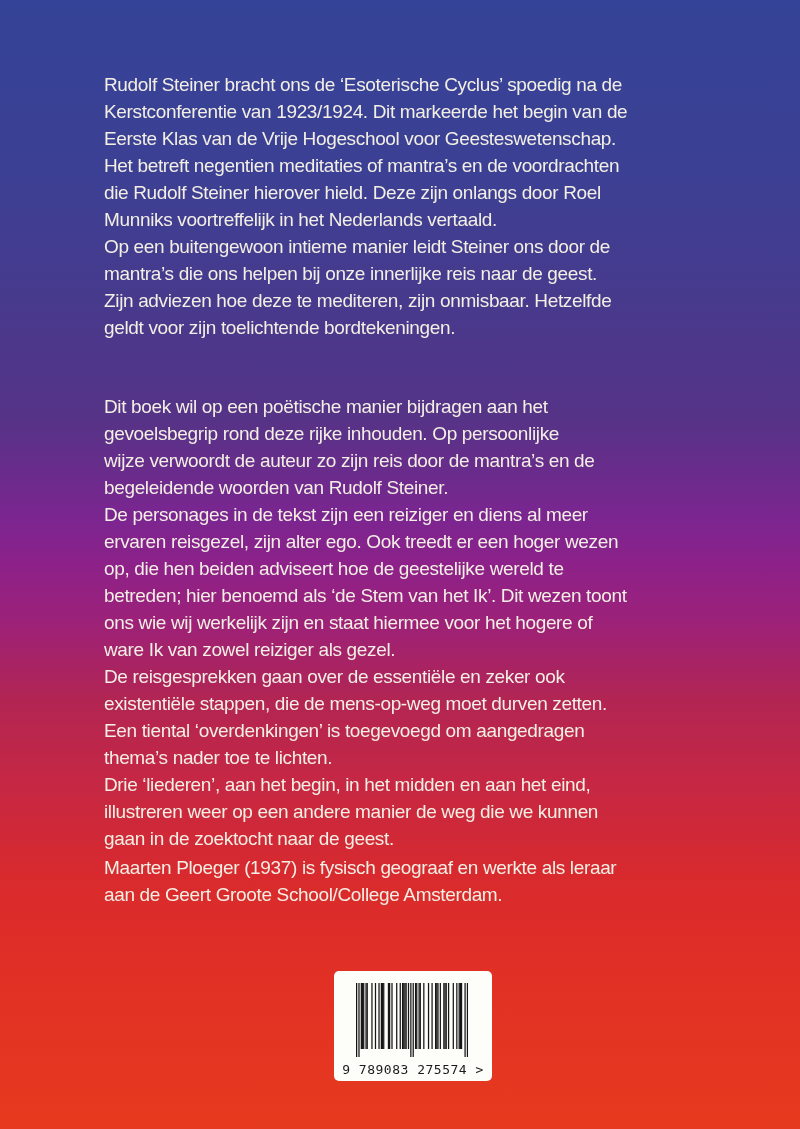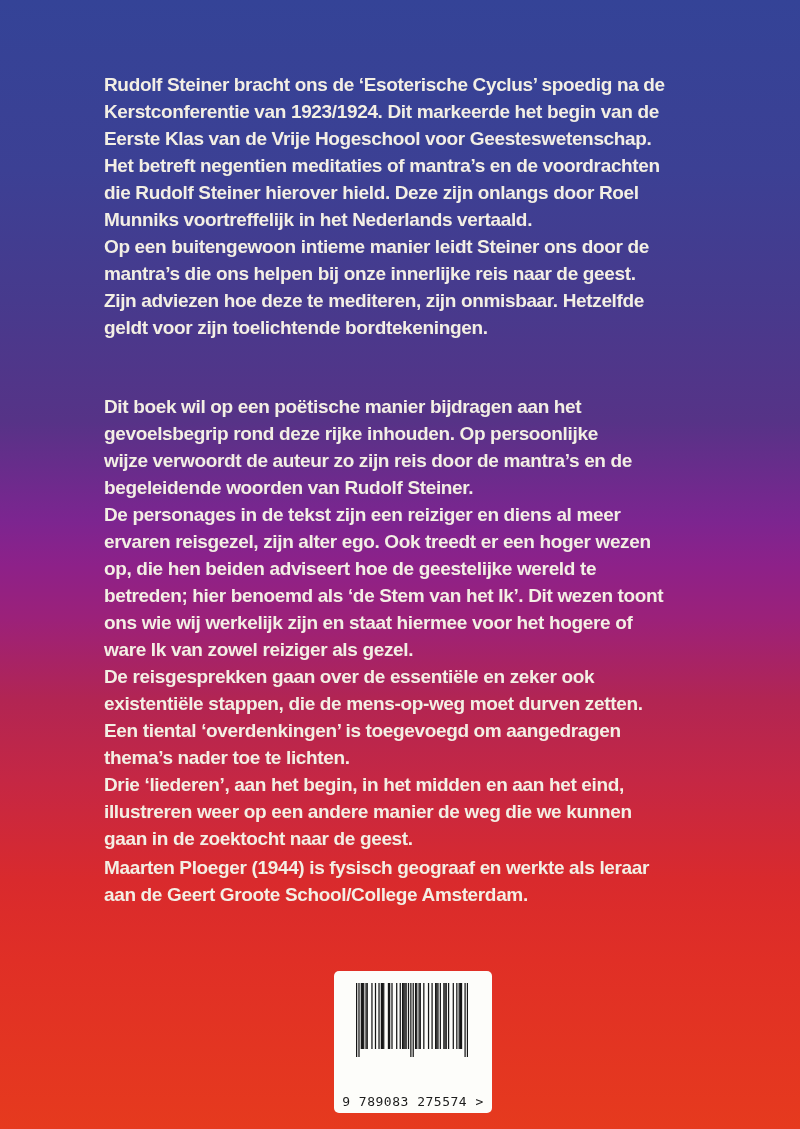--- a/index.html
+++ b/index.html
@@ -29,35 +29,35 @@
       #d92a2d 880px,
       #e02f26 960px,
       #e63a1e 1129px);
   }
   .blurb {
     position: absolute;
     left: 104px;
     width: 640px;
     color: #f3efe4;
     font-size: 19px;
-    font-weight: bold;
+    font-weight: normal;
     line-height: 27px;
     letter-spacing: -0.35px;
     white-space: pre;
   }
   .p1 { top: 71px; }
   .p2 { top: 368px; margin-top: 25px; }
   .p3 { top: 854px; }
 
   .barcode-box {
     position: absolute;
     left: 334px;
     top: 971px;
     width: 158px;
-    height: 142px;
+    height: 110px;
     background: #fdfdfa;
     border-radius: 5px;
   }
   .barcode-bars {
     position: absolute;
     left: 22px;
     top: 12px;
     width: 112px;
     height: 74px;
     fill: #161616;
@@ -102,21 +102,21 @@
 ons wie wij werkelijk zijn en staat hiermee voor het hogere of
 ware Ik van zowel reiziger als gezel.
 De reisgesprekken gaan over de essentiële en zeker ook
 existentiële stappen, die de mens-op-weg moet durven zetten.
 Een tiental ‘overdenkingen’ is toegevoegd om aangedragen
 thema’s nader toe te lichten.
 Drie ‘liederen’, aan het begin, in het midden en aan het eind,
 illustreren weer op een andere manier de weg die we kunnen
 gaan in de zoektocht naar de geest.</div>
 
-  <div class="blurb p3">Maarten Ploeger (1944) is fysisch geograaf en werkte als leraar
+  <div class="blurb p3">Maarten Ploeger (1937) is fysisch geograaf en werkte als leraar
 aan de Geert Groote School/College Amsterdam.</div>
 
   <div class="barcode-box">
     <svg id="barcode-svg" class="barcode-bars" xmlns="http://www.w3.org/2000/svg" viewBox="0 0 95 74" preserveAspectRatio="none">
         <rect x="0" y="0" width="1.06" height="74"></rect>
         <rect x="2" y="0" width="1.06" height="74"></rect>
         <rect x="4" y="0" width="1.06" height="66"></rect>
         <rect x="5" y="0" width="1.06" height="66"></rect>
         <rect x="6" y="0" width="1.06" height="66"></rect>
         <rect x="8" y="0" width="1.06" height="66"></rect>

